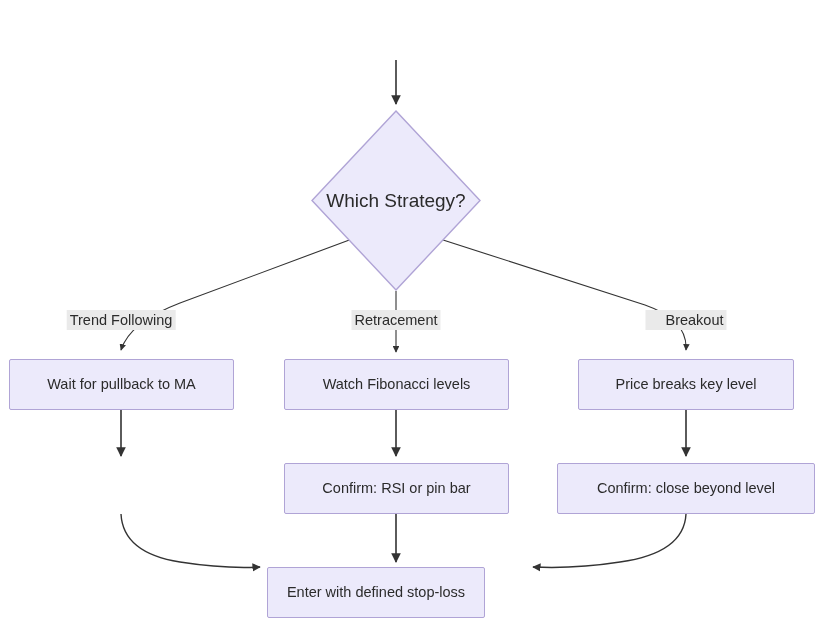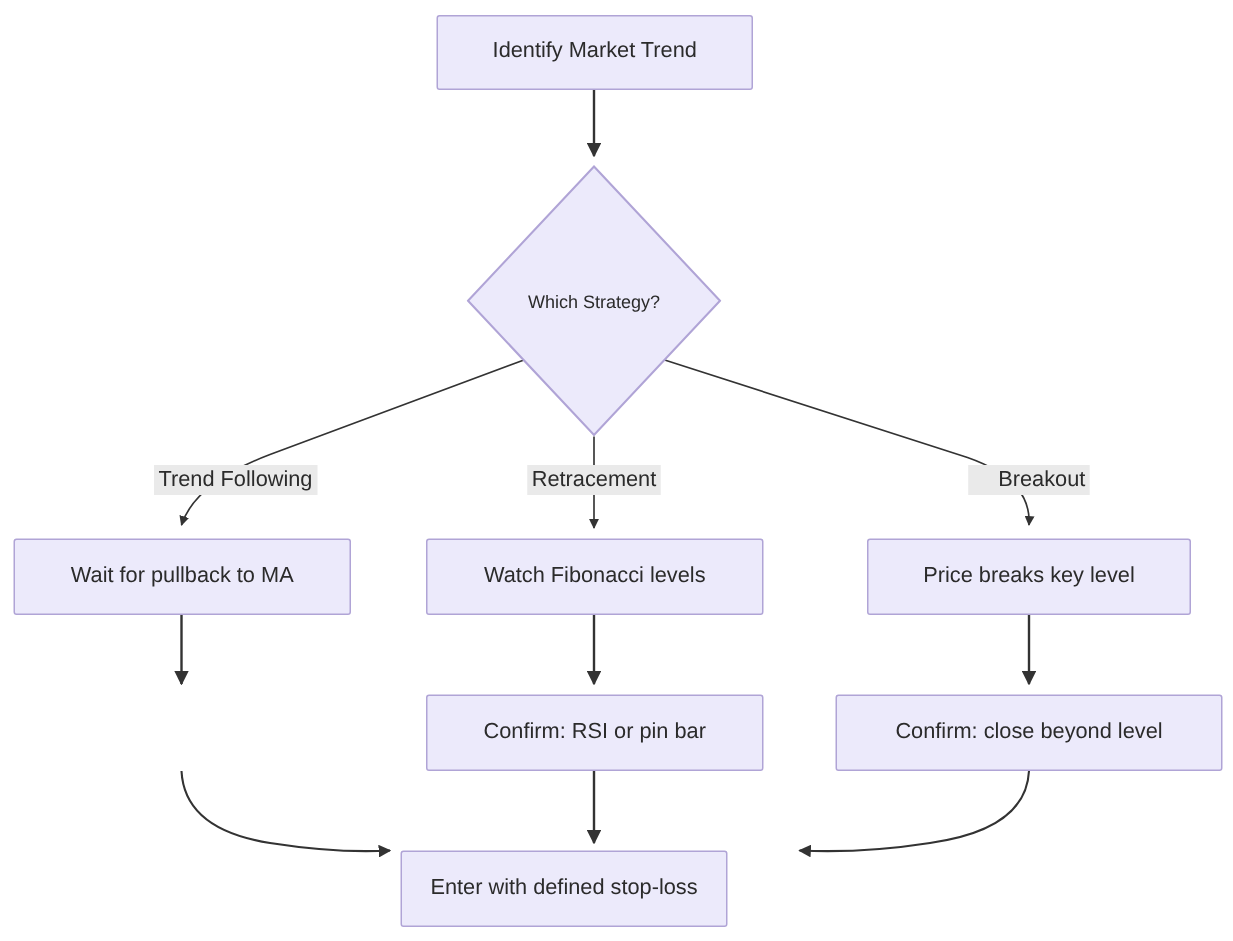--- a/index.html
+++ b/index.html
@@ -61,21 +61,21 @@
   .decision .decision-label {
     position: absolute;
     left: 0;
     top: 0;
     width: 100%;
     height: 100%;
     display: flex;
     align-items: center;
     justify-content: center;
     color: #2b2b2b;
-    font-size: 12px;
+    font-size: 19px;
     white-space: nowrap;
     pointer-events: none;
   }
   .edge-label {
     position: absolute;
     background: #EAEAEA;
     color: #2b2b2b;
     font-size: 14.5px;
     line-height: 1.25;
     padding: 1px 3px;
@@ -110,32 +110,29 @@
 
     <path d="M 686,410 L 686,456" fill="none" stroke="#333333" stroke-width="1.6" marker-end="url(#arrowhead)"></path>
 
     <path d="M 121,514 Q 123,553 180,562 Q 225,569 260,567" fill="none" stroke="#333333" stroke-width="1.4" marker-end="url(#arrowhead)"></path>
 
     <path d="M 396,514 L 396,562" fill="none" stroke="#333333" stroke-width="1.6" marker-end="url(#arrowhead)"></path>
 
     <path d="M 686,514 Q 684,553 620,562 Q 575,569 533,567" fill="none" stroke="#333333" stroke-width="1.4" marker-end="url(#arrowhead)"></path>
   </svg>
 
-  <div class="node" style="left:291px; top:10px; width:211px; height:50px;">
-    <span class="node-label">Identify Market Trend</span>
-  </div>
 
   <div class="decision" style="left:311px; top:110px; width:170px; height:181px;">
     <svg class="diamond-shape" viewBox="0 0 170 181" preserveAspectRatio="none" xmlns="http://www.w3.org/2000/svg">
       <polygon points="85,1 169,90.5 85,180 1,90.5" fill="#ECEAFB" stroke="#B0A4D6" stroke-width="1.4"></polygon>
     </svg>
     <span class="decision-label">Which Strategy?</span>
   </div>
 
-  <div class="edge-label" style="left:121px; top:310px;margin-left:36px;">
+  <div class="edge-label" style="left:121px; top:310px;">
     <span>Trend Following</span>
   </div>
   <div class="edge-label" style="left:396px; top:310px;">
     <span>Retracement</span>
   </div>
   <div class="edge-label" style="left:686px; top:310px;padding-left:20px;">
     <span>Breakout</span>
   </div>
 
   <div class="node" style="left:9px; top:359px; width:225px; height:51px;">

